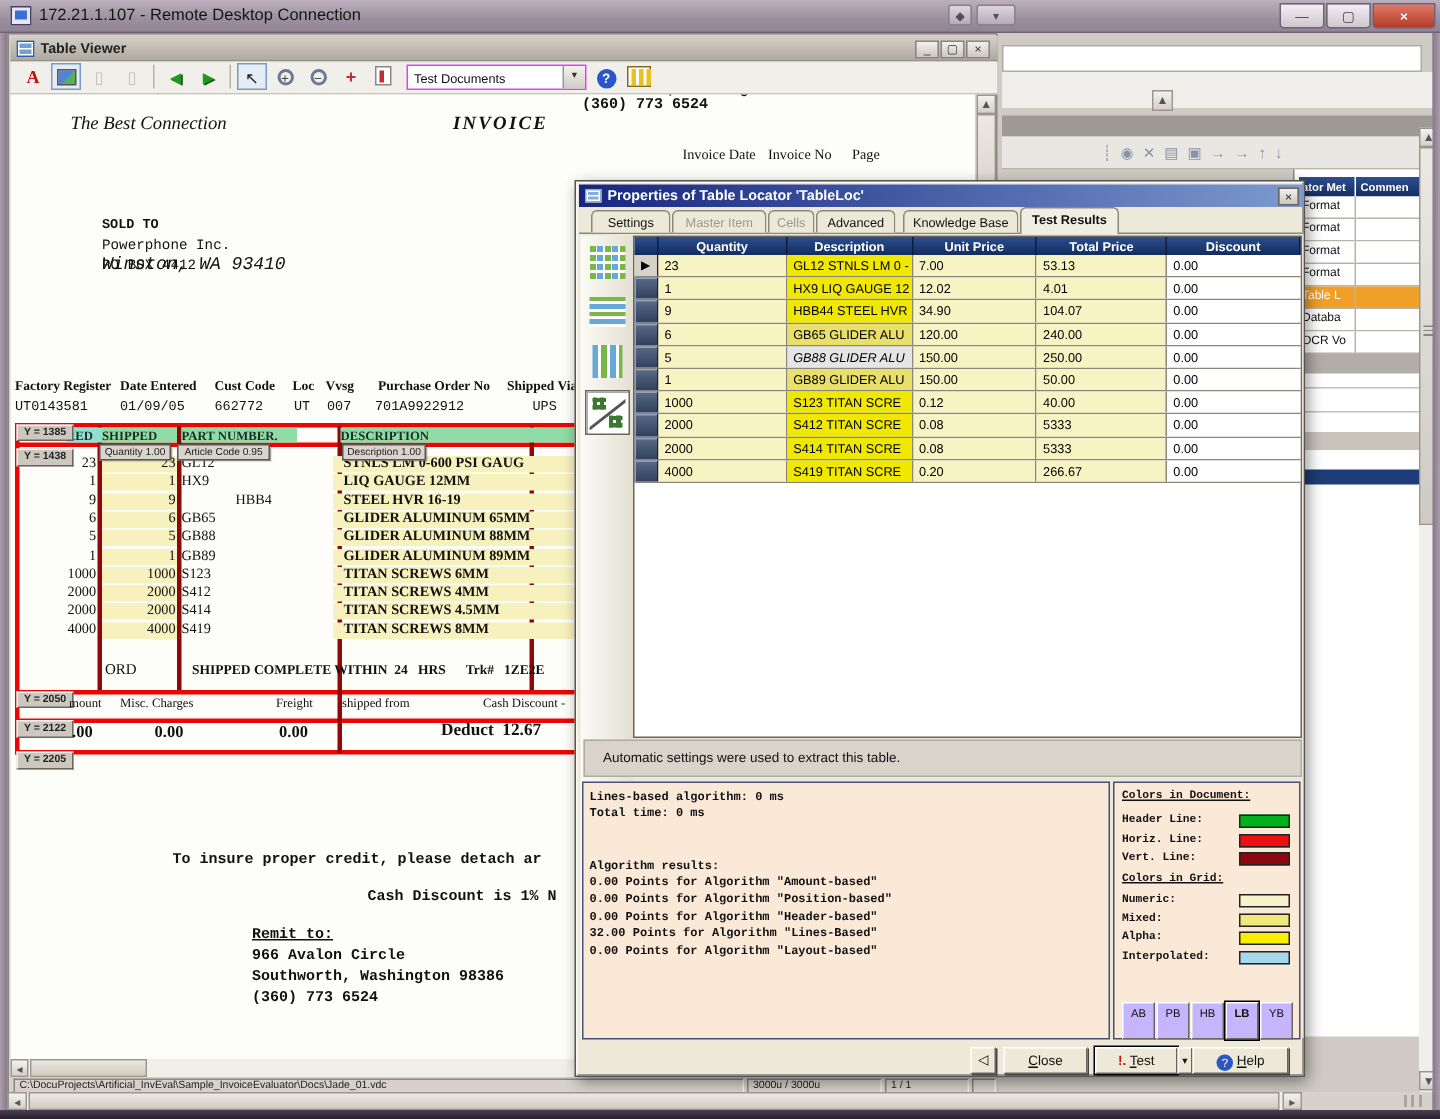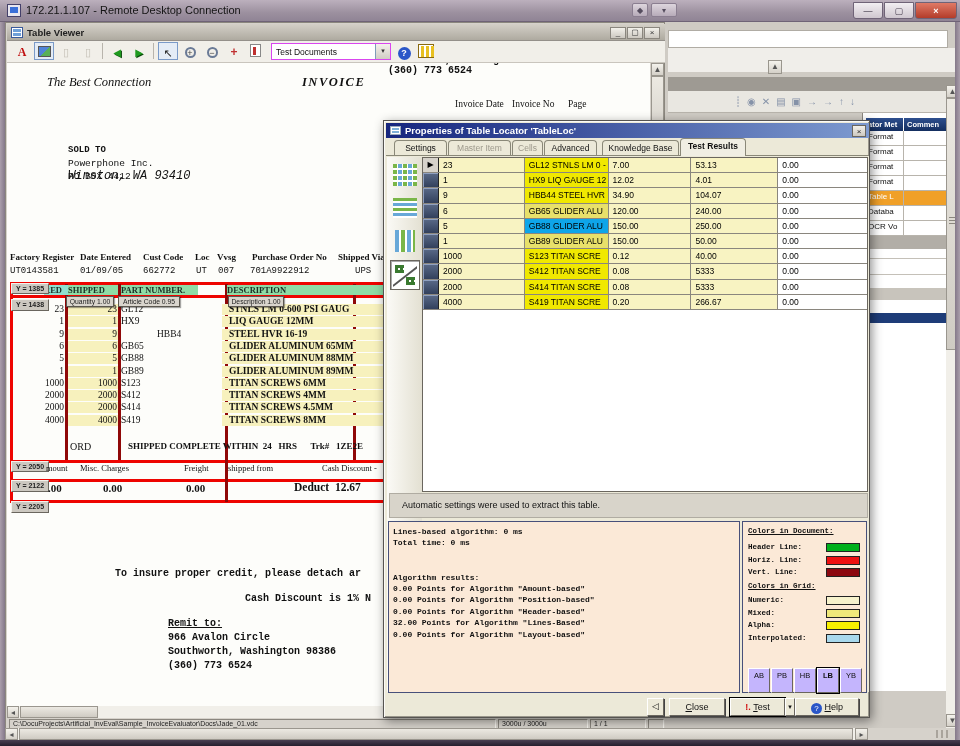--- a/index.html
+++ b/index.html
@@ -438,20 +438,28 @@
           </div>
         <div class="vt-btn pressed" style="top:103px;height:30px;">
           <div class="vt-diag">
               <span class="ln"></span>
               <span class="sq" style="left:2px;top:2px;"></span>
               <span class="sq" style="right:2px;bottom:2px;"></span>
             </div>
         </div>
       </div>
       <div id="dlg-grid">
+        <div class="ghead" id="dlg-ghead">
+            <div style="width: 16px;"></div>
+            <div class="w0">Quantity</div>
+            <div class="w1">Description</div>
+            <div class="w2">Unit Price</div>
+            <div class="w3">Total Price</div>
+            <div class="w4">Discount</div>
+          </div>
         <div id="dlg-rows">
             <div class="grow">
               <div class="gsel first">▶</div>
               <div class="gcell w0" style="background: rgb(248, 243, 194);">23</div>
               <div class="gcell w1" style="background: rgb(240, 232, 0);">GL12 STNLS LM 0 -</div>
               <div class="gcell w2" style="background: rgb(248, 243, 194);">7.00</div>
               <div class="gcell w3" style="background: rgb(248, 243, 194);">53.13</div>
               <div class="gcell w4" style="background: rgb(255, 255, 255);">0.00</div>
             </div>
             <div class="grow">
@@ -474,21 +482,21 @@
               <div class="gsel"></div>
               <div class="gcell w0" style="background: rgb(248, 243, 194);">6</div>
               <div class="gcell w1" style="background: rgb(232, 224, 106);">GB65 GLIDER ALU</div>
               <div class="gcell w2" style="background: rgb(248, 243, 194);">120.00</div>
               <div class="gcell w3" style="background: rgb(248, 243, 194);">240.00</div>
               <div class="gcell w4" style="background: rgb(255, 255, 255);">0.00</div>
             </div>
             <div class="grow">
               <div class="gsel"></div>
               <div class="gcell w0" style="background: rgb(248, 243, 194);">5</div>
-              <div class="gcell w1" style="background: #0ea5e9;">GB88 GLIDER ALU</div>
+              <div class="gcell w1" style="background: #e5e5e5; font-style: italic;">GB88 GLIDER ALU</div>
               <div class="gcell w2" style="background: rgb(248, 243, 194);">150.00</div>
               <div class="gcell w3" style="background: rgb(248, 243, 194);">250.00</div>
               <div class="gcell w4" style="background: rgb(255, 255, 255);">0.00</div>
             </div>
             <div class="grow">
               <div class="gsel"></div>
               <div class="gcell w0" style="background: rgb(248, 243, 194);">1</div>
               <div class="gcell w1" style="background: rgb(232, 224, 106);">GB89 GLIDER ALU</div>
               <div class="gcell w2" style="background: rgb(248, 243, 194);">150.00</div>
               <div class="gcell w3" style="background: rgb(248, 243, 194);">50.00</div>

